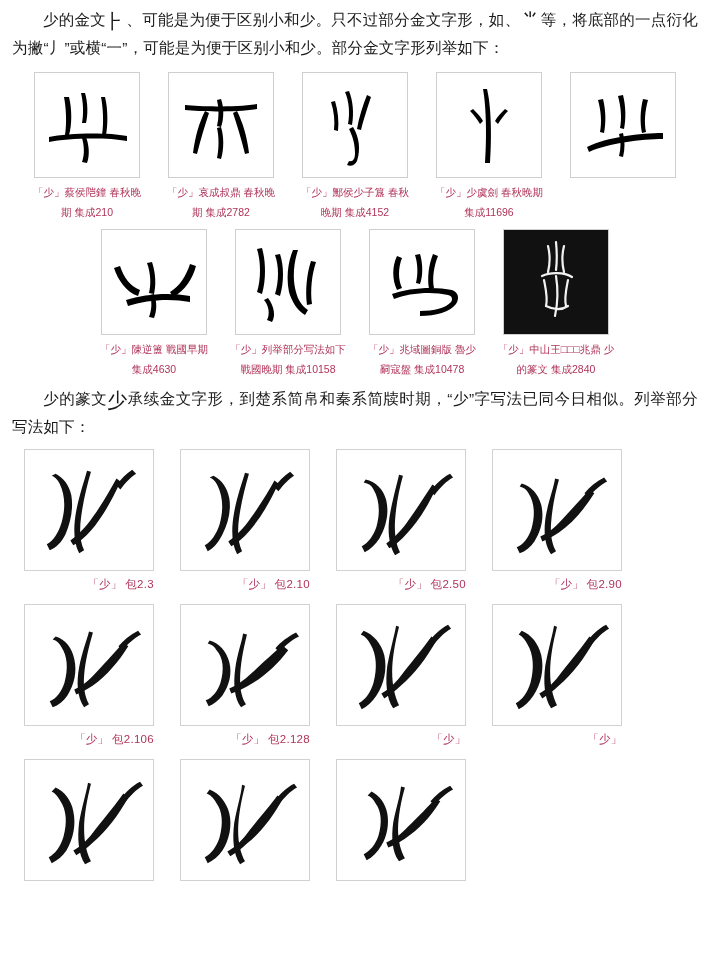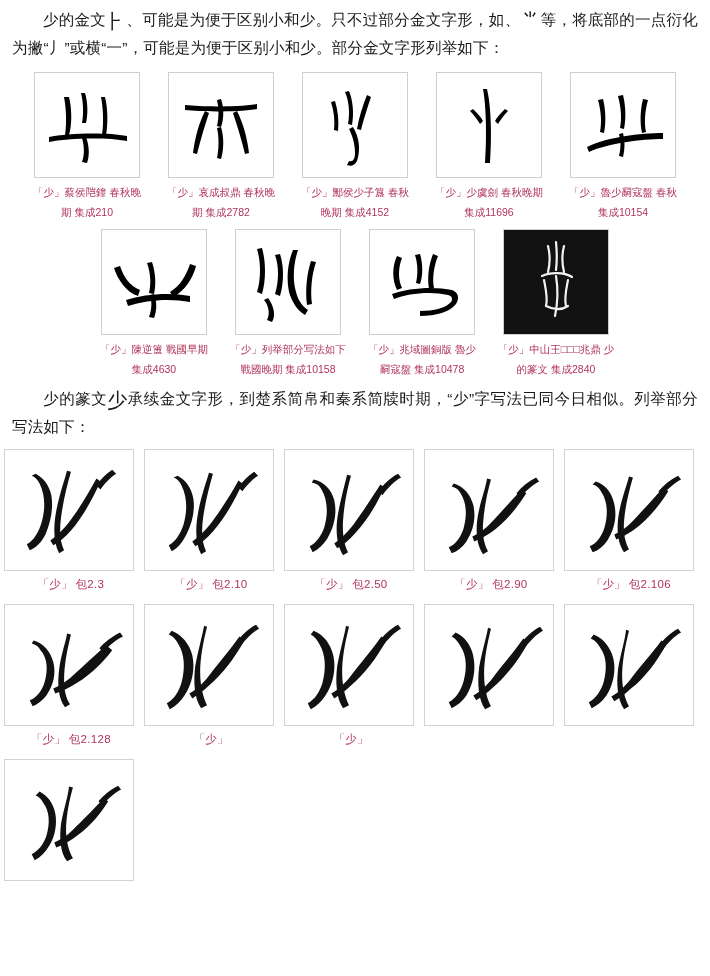--- a/index.html
+++ b/index.html
@@ -76,24 +76,24 @@
 
   
   .seal-grid {
     display: flex;
     flex-wrap: wrap;
     gap: 0px;
     padding: 6px 0 0 0;
   }
   .seal-cell {
     width: 138px;
-    margin: 0 2px 12px 0;
+    margin: 0 2px 12px 16px;
     display: flex;
     flex-direction: column;
-    align-items: center;
+    align-items: flex-end;
   }
   .seal-img {
     width: 130px;
     height: 122px;
     border: 1px solid #d2d2d2;
     background: #ffffff;
     display: flex;
     align-items: center;
     justify-content: center;
     box-sizing: border-box;
@@ -182,21 +182,20 @@
         <svg viewBox="0 0 100 100" width="100" height="100" aria-hidden="true">
           <g fill="#000">
             <path d="M30 24 C33 36 33 48 31 58 L27 57 C29 47 28 36 25 25 Z"></path>
             <path d="M70 24 C67 36 67 48 69 58 L73 57 C71 47 72 36 75 25 Z"></path>
             <path d="M50 20 C53 32 53 44 51 54 L47 53 C49 44 48 32 45 21 Z"></path>
             <path d="M14 72 C34 62 68 58 90 58 L90 64 C68 64 36 68 16 77 Z"></path>
             <path d="M50 58 C52 66 52 74 50 82 L46 81 C48 73 48 66 46 59 Z"></path>
           </g>
         </svg>
       </div>
-      <div class="bronze-cap">「少」魯少𤔲寇盤 春秋 集成10154</div>
     </div>
 
     <div class="bronze-cell">
       <div class="bronze-img">
         <svg viewBox="0 0 100 100" width="100" height="100" aria-hidden="true">
           <g fill="#000">
             <path d="M16 34 C20 46 26 54 36 58 L34 64 C22 60 14 48 10 36 Z"></path>
             <path d="M86 32 C82 44 76 54 66 60 L69 65 C81 59 89 46 92 34 Z"></path>
             <path d="M48 30 C52 42 52 54 50 62 L45 61 C47 53 47 42 43 31 Z"></path>
             <path d="M22 68 C40 62 66 60 86 64 L86 70 C66 66 42 68 24 74 Z"></path>

